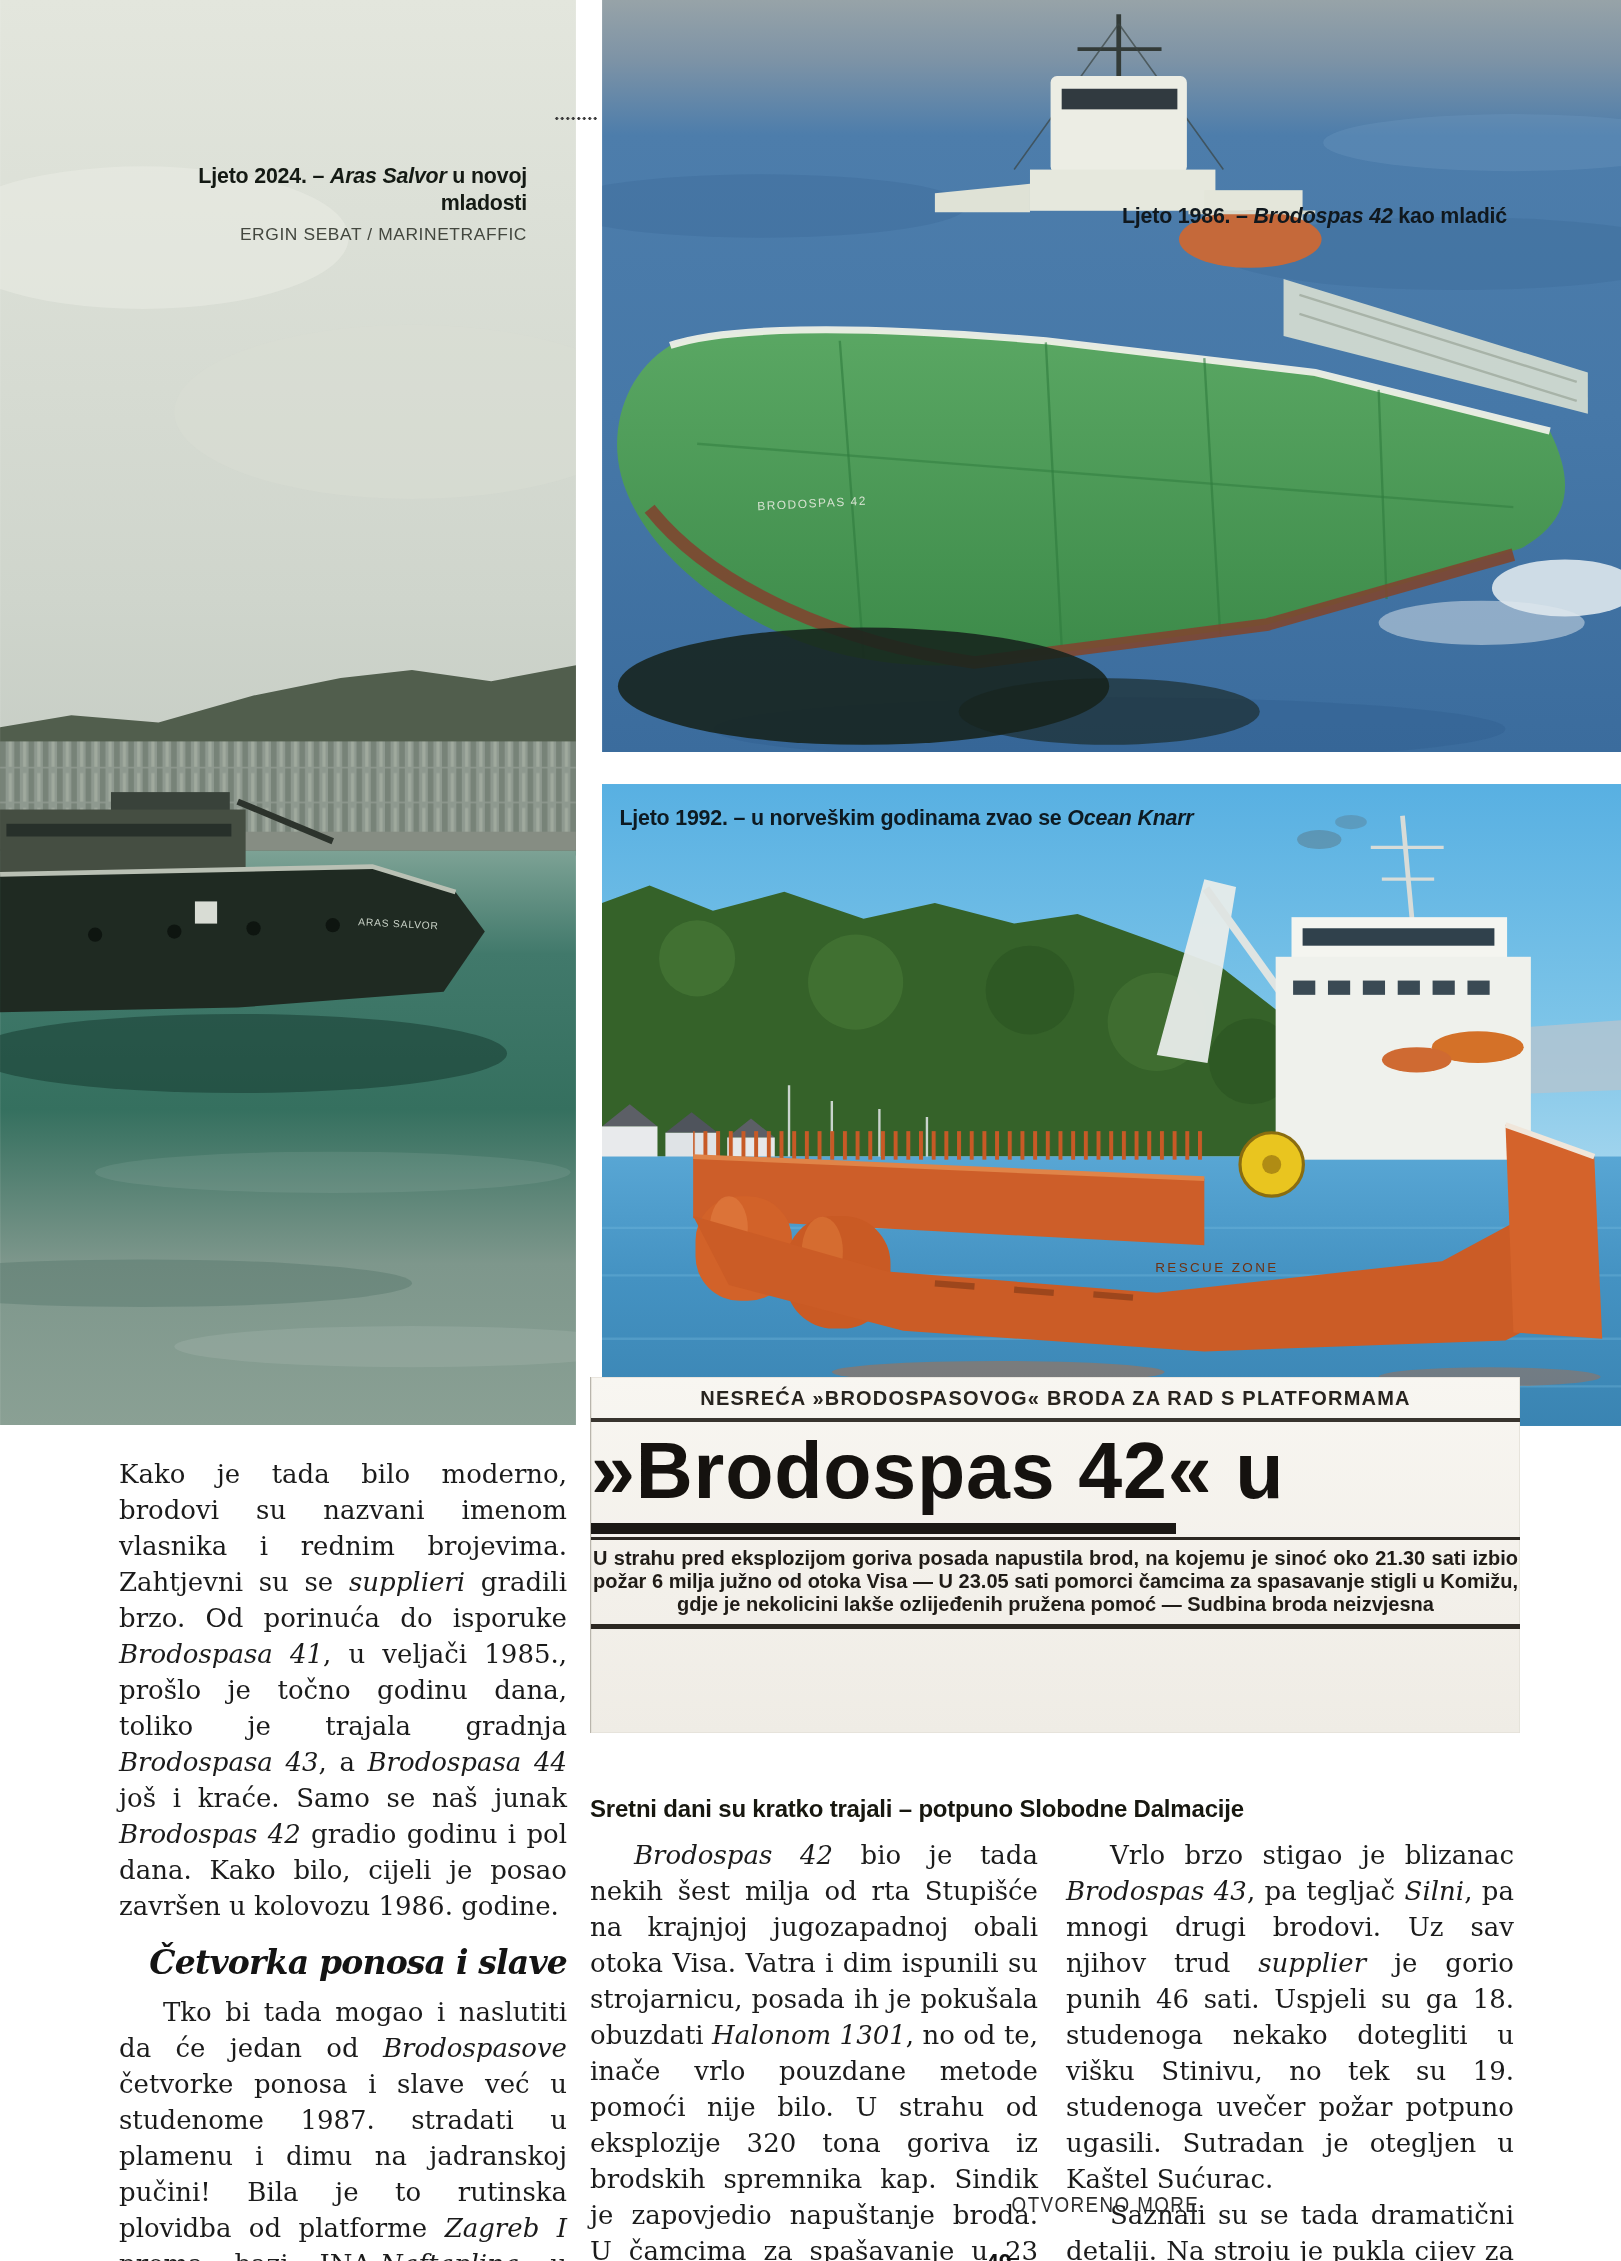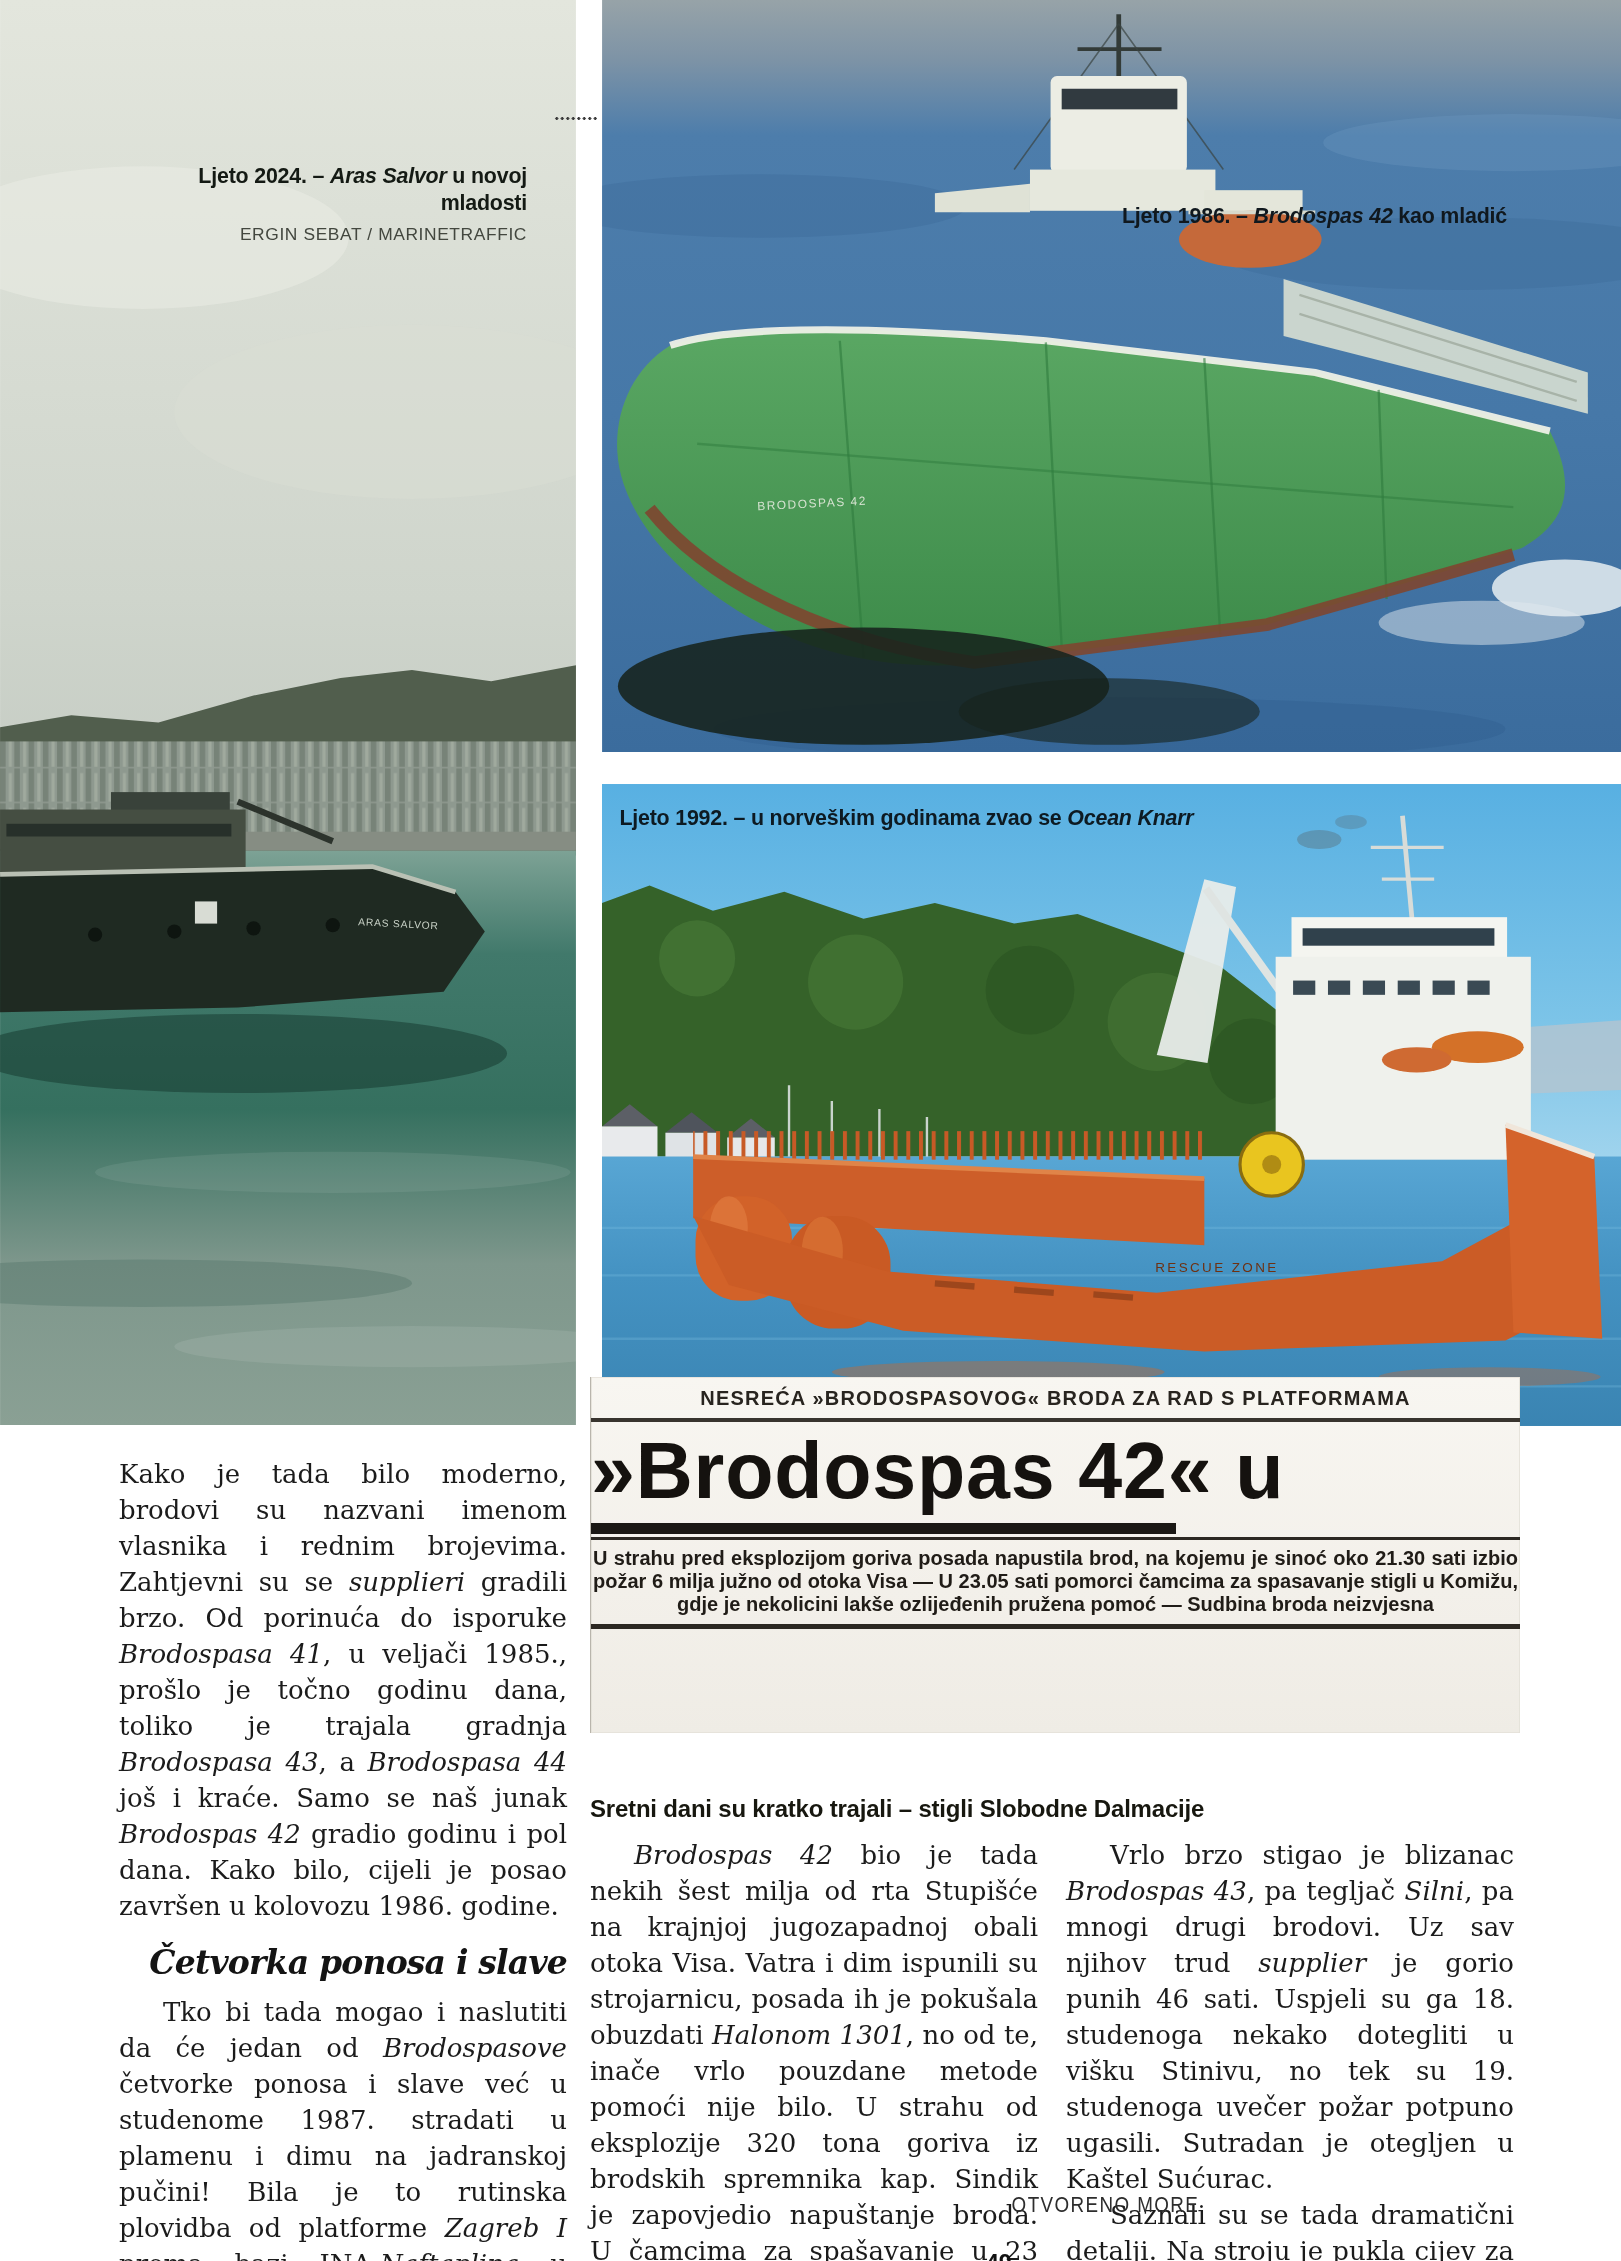--- a/index.html
+++ b/index.html
@@ -251,21 +251,21 @@
     <div class="rule-thin"></div>
     <div class="headline">
       <div>»Brodospas 42« u</div>
     </div>
     <div class="rule-thick"></div>
     <div class="rule-mid"></div>
     <div class="subhead">U strahu pred eksplozijom goriva posada napustila brod, na kojemu je sinoć oko 21.30 sati izbio požar 6 milja južno od otoka Visa — U 23.05 sati pomorci čamcima za spasavanje stigli u Komižu, gdje je nekolicini lakše ozlijeđenih pružena pomoć — Sudbina broda neizvjesna</div>
     <div class="rule-bottom"></div>
   </div>
 
-  <div id="clip-caption">Sretni dani su kratko trajali – stigli Slobodne Dalmacije</div>
+  <div id="clip-caption">Sretni dani su kratko trajali – potpuno Slobodne Dalmacije</div>
 
   <div class="article-col" id="col-1">
     <p><span>Kako je tada bilo moderno, brodovi su nazvani imenom vlasnika i rednim brojevima. Zahtjevni su se </span><span class="seg-i">supplieri</span><span> gradili brzo. Od porinuća do isporuke </span><span class="seg-i">Brodospasa 41</span><span>, u veljači 1985., prošlo je točno godinu dana, toliko je trajala gradnja </span><span class="seg-i">Brodospasa 43</span><span>, a </span><span class="seg-i">Brodospasa 44</span><span> još i kraće. Samo se naš junak </span><span class="seg-i">Brodospas 42</span><span> gradio godinu i pol dana. Kako bilo, cijeli je posao završen u kolovozu 1986. godine.</span></p>
     <h2 class="section-heading">Četvorka ponosa i slave</h2>
     <p class="indent"><span>Tko bi tada mogao i naslutiti da će jedan od </span><span class="seg-i">Brodospasove</span><span> četvorke ponosa i slave već u studenome 1987. stradati u plamenu i dimu na jadranskoj pučini! Bila je to rutinska plovidba od platforme </span><span class="seg-i">Zagreb I</span><span> prema bazi INA-</span><span class="seg-i">Naftaplina</span><span> u Gaženici. Na brodu je bilo 16 članova posade na čelu s kap. </span></p>
   </div>
 
   <div class="article-col" id="col-2">
     <p class="indent"><span class="seg-i">Brodospas 42</span><span> bio je tada nekih šest milja od rta Stupišće na krajnjoj jugozapadnoj obali otoka Visa. Vatra i dim ispunili su strojarnicu, posada ih je pokušala obuzdati </span><span class="seg-i">Halonom 1301</span><span>, no od te, inače vrlo pouzdane metode pomoći nije bilo. U strahu od eksplozije 320 tona goriva iz brodskih spremnika kap. Sindik je zapovjedio napuštanje broda. U čamcima za spašavanje u 23 sata su stigli u Komižu.</span></p>
   </div>

